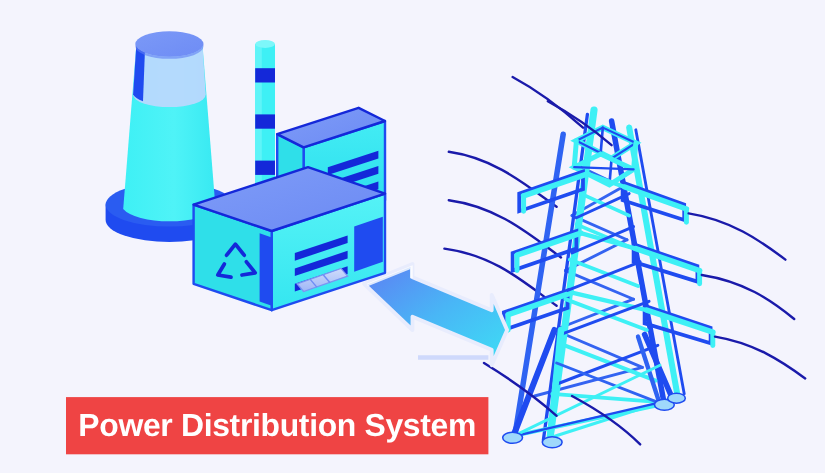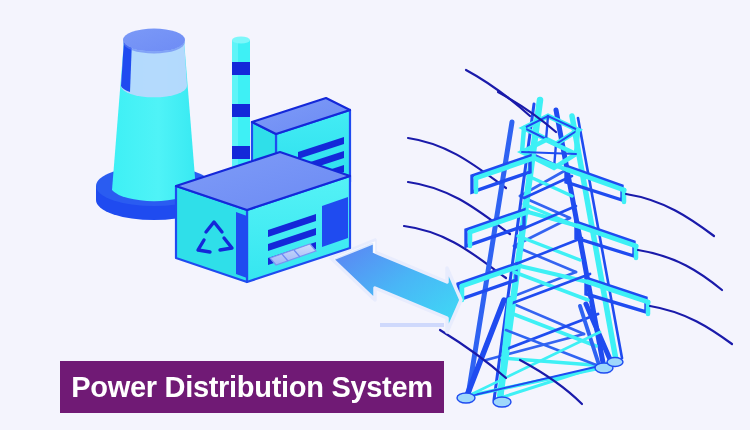--- a/index.html
+++ b/index.html
@@ -24,21 +24,21 @@
     width: 750px;
     height: 430px;
     display: block;
   }
   #banner {
     position: absolute;
     left: 60px;
     top: 361px;
     width: 384px;
     height: 52px;
-    background: #701a75;
+    background: #ef4444;
     display: flex;
     align-items: center;
     justify-content: center;
     box-sizing: border-box;
   }
   #banner-text {
     color: #ffffff;
     font-family: "Liberation Sans", sans-serif;
     font-size: 29px;
     font-weight: bold;

